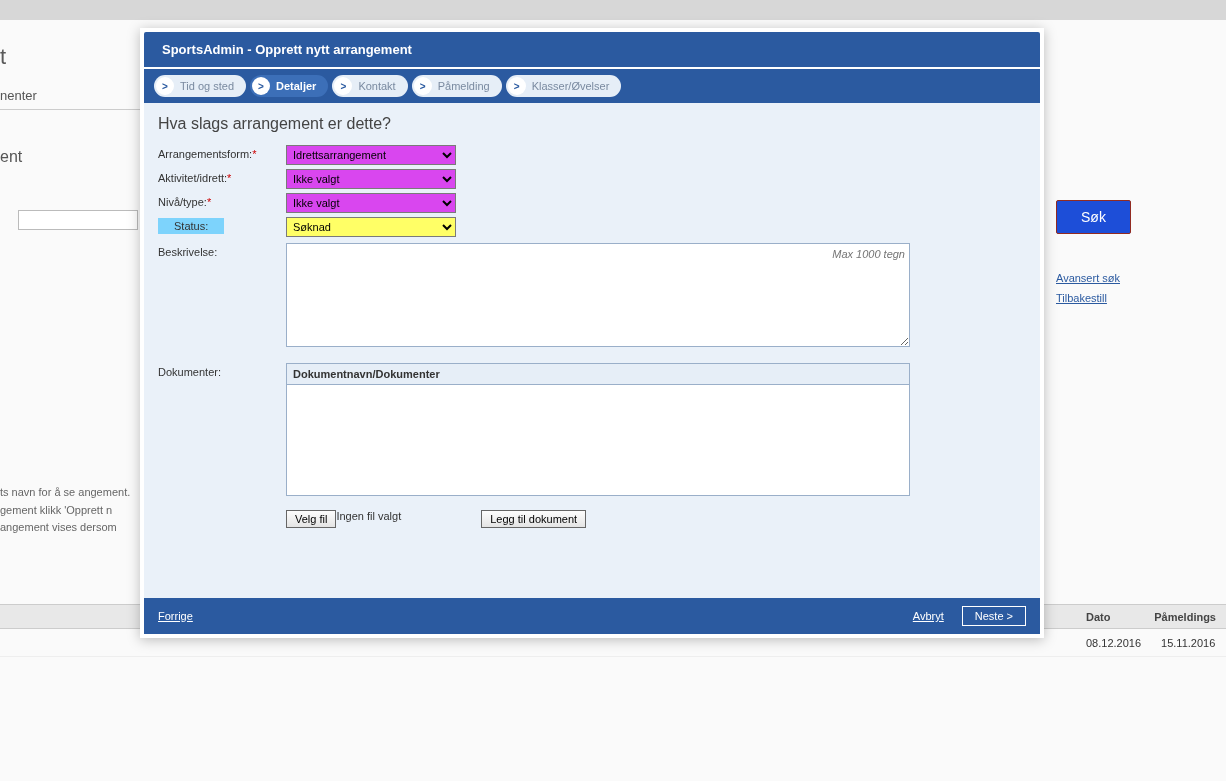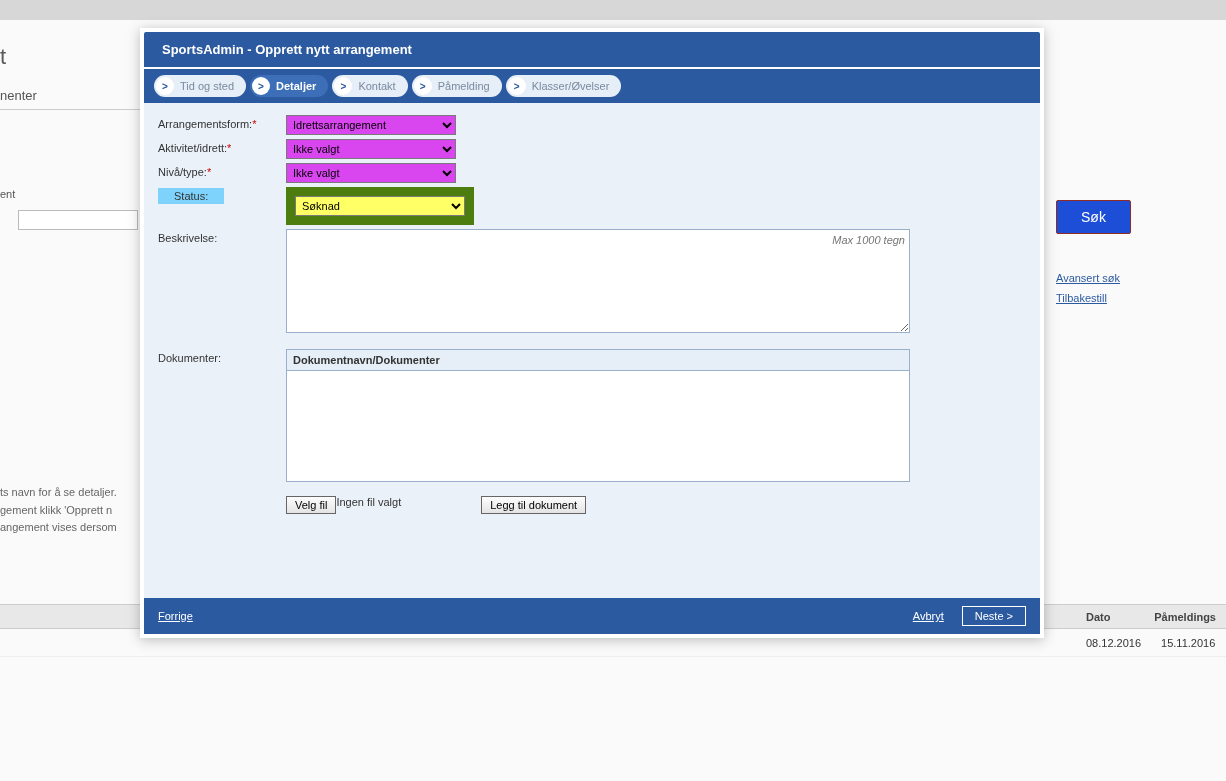--- a/index.html
+++ b/index.html
@@ -36,23 +36,22 @@
     top: 88px; left: 0;
     font-size: 13px;
     color: #555;
     border-bottom: 1px solid #ccc;
     width: 140px;
     padding-bottom: 6px;
   }
   .bg-sub2 {
     position: absolute;
     top: 148px; left: 0;
-    font-size: 11px;
+    font-size: 16px;
     color: #555;
-    margin-top: 40px;
   }
   .bg-input {
     position: absolute;
     top: 210px; left: 18px;
     width: 120px; height: 20px;
     border: 1px solid #bbb;
     background: #fff;
   }
   .bg-helptext {
     position: absolute;
@@ -215,22 +214,22 @@
     border: 1px solid #7a7a7a;
     background: #d946ef;
     font-size: 11px;
     padding: 0 2px;
   }
   .hl-label {
     background: #7dd3fc;
     padding: 2px 16px;
   }
   .hl-sel {
-    background: #4d7c0f;
-    padding: 10px;
+    background: #1d4ed8;
+    padding: 1px;
     display: inline-block;
     text-decoration: underline;
   }
   .hl-sel select { background: #ffff66; margin: -1px; }
   textarea.desc {
     width: 624px;
     height: 104px;
     border: 1px solid #9aafc9;
     font-family: Verdana, Arial, sans-serif;
     font-size: 11px;
@@ -301,21 +300,21 @@
 </head>
 <body>
 
 <div class="bg-page">
   <div class="bg-topbar"></div>
   <div class="bg-heading">t</div>
   <div class="bg-sub">nenter</div>
   <div class="bg-sub2">ent</div>
   <input class="bg-input" type="text" style="">
   <div class="bg-helptext">
-    <div>ts navn for å se detaljer.</div>
+    <div>ts navn for å se angement.</div>
     <div>gement klikk 'Opprett n</div>
     <div>angement vises dersom</div>
   </div>
   <div class="bg-right">
     <button class="bg-sok-btn">Søk</button>
     <a href="#" class="bg-link">Avansert søk</a>
     <a href="#" class="bg-link">Tilbakestill</a>
   </div>
   <div class="bg-table">
     <div class="bg-table-head">
@@ -350,20 +349,21 @@
         <span class="chev">&gt;</span>
         <span>Påmelding</span>
       </span>
       <span class="wiz-step">
         <span class="chev">&gt;</span>
         <span>Klasser/Øvelser</span>
       </span>
     </div>
 
     <div class="modal-body">
+      <h2 class="section-title">Hva slags arrangement er dette?</h2>
 
       <div class="form-row">
         <div class="form-label">
           <span>Arrangementsform:</span><span class="req">*</span>
         </div>
         <div class="form-control">
           <select class="sel">
             <option>Idrettsarrangement</option>
           </select>
         </div>

